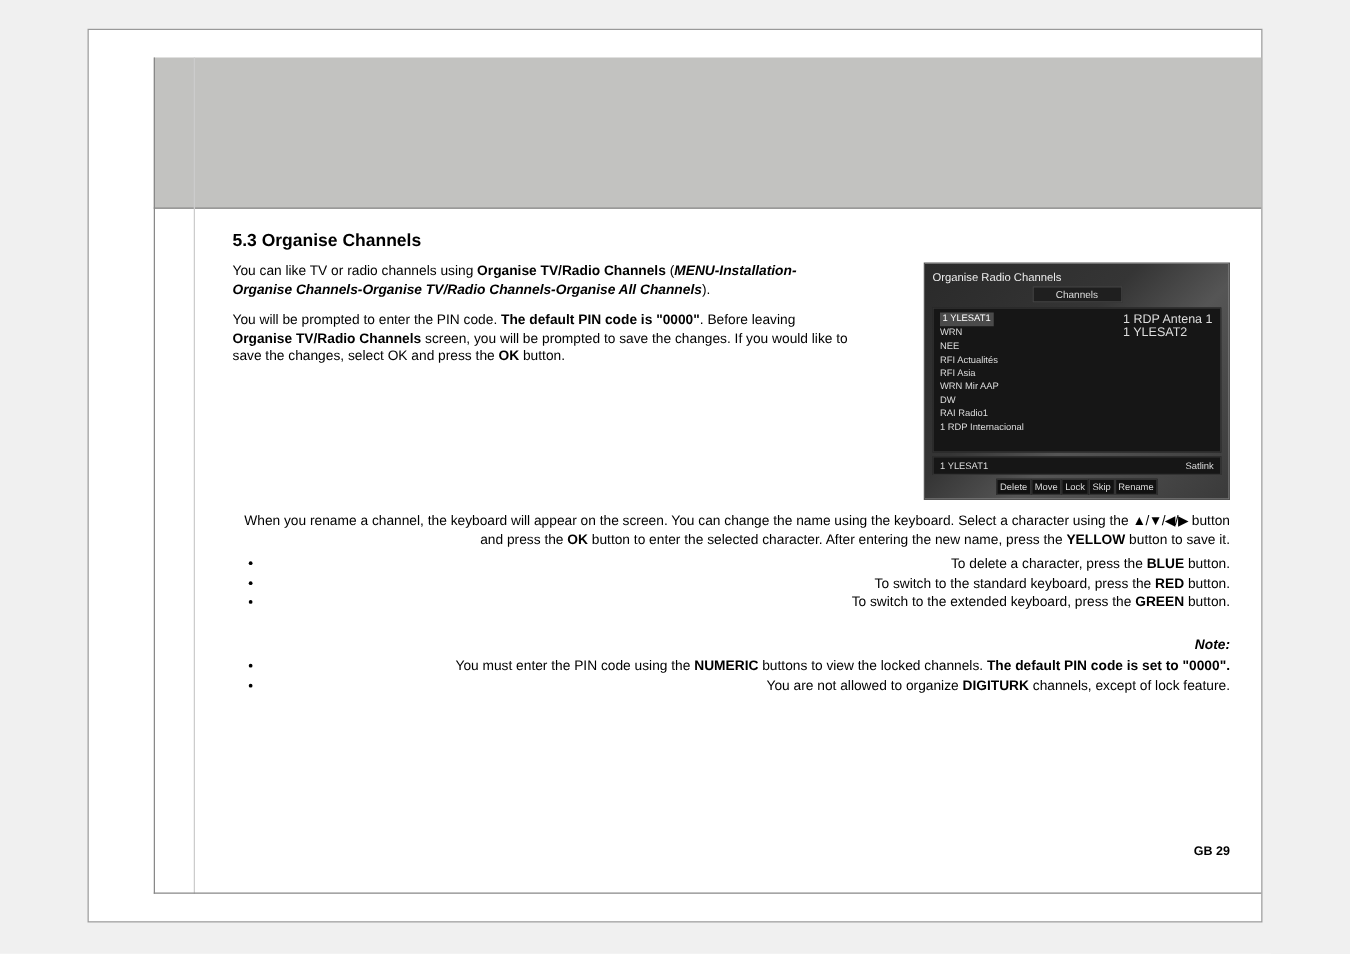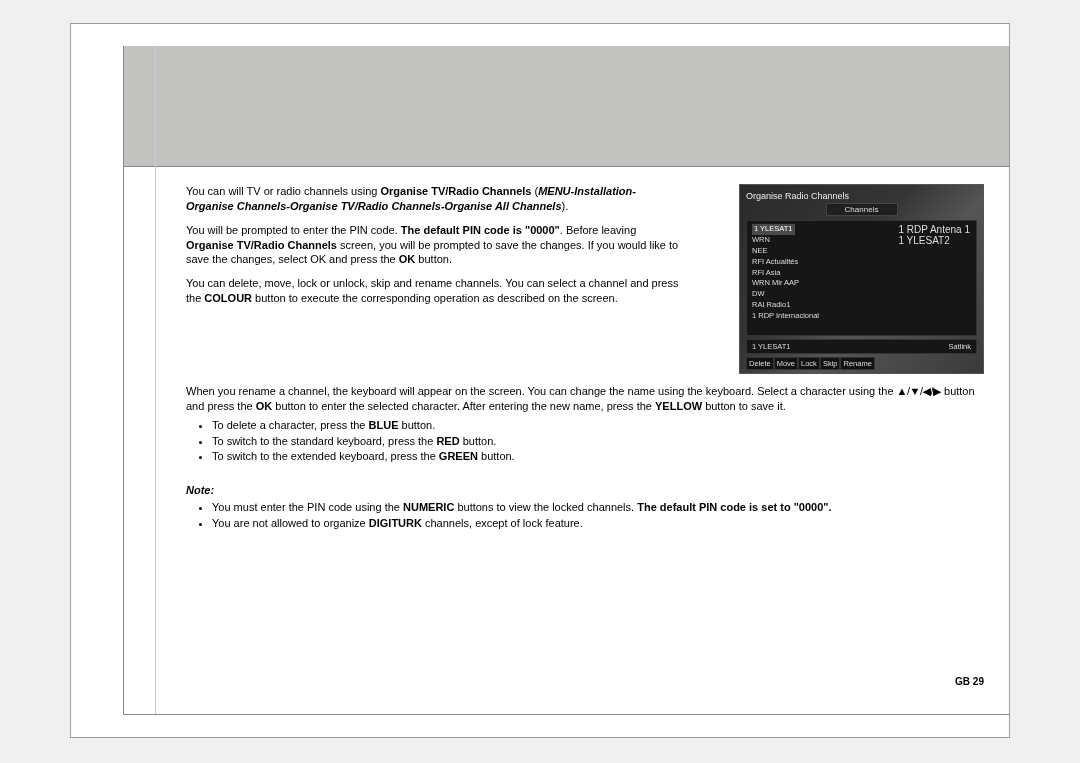--- a/index.html
+++ b/index.html
@@ -141,32 +141,33 @@
     display:flex;
     justify-content:space-between;
     font-size:7.5px;
     background:#161616;
     border:1px solid #333;
     padding:2px 5px;
     margin-top:3px;
   }
   .screenshot .btns {
     display:flex;
-    justify-content:flex-start;
+    justify-content:center;
     font-size:7.5px;
     margin-top:3px;
   }
   .screenshot .btns span {
     background:#111;
     padding:1px 2px;
     border:1px solid #333;
   }
   .fullrow {
     line-height: 1.35;
     margin-top: 4px;
+    text-align: right;
   }
   .fullrow p { margin: 0 0 4px 0; }
   ul.tight { margin: 2px 0 8px 0; padding-left: 26px; }
   ul.tight li { margin: 0 0 1px 0; }
   .notelabel { font-weight: bold; font-style: italic; margin: 19px 0 2px 0; }
   .pagenum {
     position: absolute;
     right: 25px;
     bottom: 50px;
     font-size: 10px;
@@ -182,33 +183,31 @@
 </head>
 <body>
 
 <div class="outer">
   <div class="topband"></div>
   <div class="cropleft"></div>
   <div class="cropmid"></div>
   <div class="cropbottom"></div>
 
   <div class="content">
+    <h2 class="section">5.3 Organise Channels</h2>
 
     <div class="row1">
       <div class="leftcol">
         <p>
-          <span>You can will TV or radio channels using </span><b>Organise TV/Radio Channels</b>
+          <span>You can like TV or radio channels using </span><b>Organise TV/Radio Channels</b>
           (<span class="bi">MENU-Installation-Organise Channels-Organise TV/Radio Channels-Organise All Channels</span>).
         </p>
         <p>
           <span>You will be prompted to enter the PIN code. </span><b>The default PIN code is "0000"</b>.
           <span>Before leaving </span><b>Organise TV/Radio Channels</b><span> screen, you will be prompted to save the changes. If you would like to save the changes, select OK and press the </span><b>OK</b><span> button.</span>
-        </p>
-        <p>
-          <span>You can delete, move, lock or unlock, skip and rename channels. You can select a channel and press the </span><b>COLOUR</b><span> button to execute the corresponding operation as described on the screen.</span>
         </p>
       </div>
 
       <div class="screenshot">
         <div class="title">Organise Radio Channels</div>
         <div class="tab">Channels</div>
         <div class="panel">
           <div class="colright">
             <div>1 RDP Antena 1</div>
             <div>1 YLESAT2</div>

